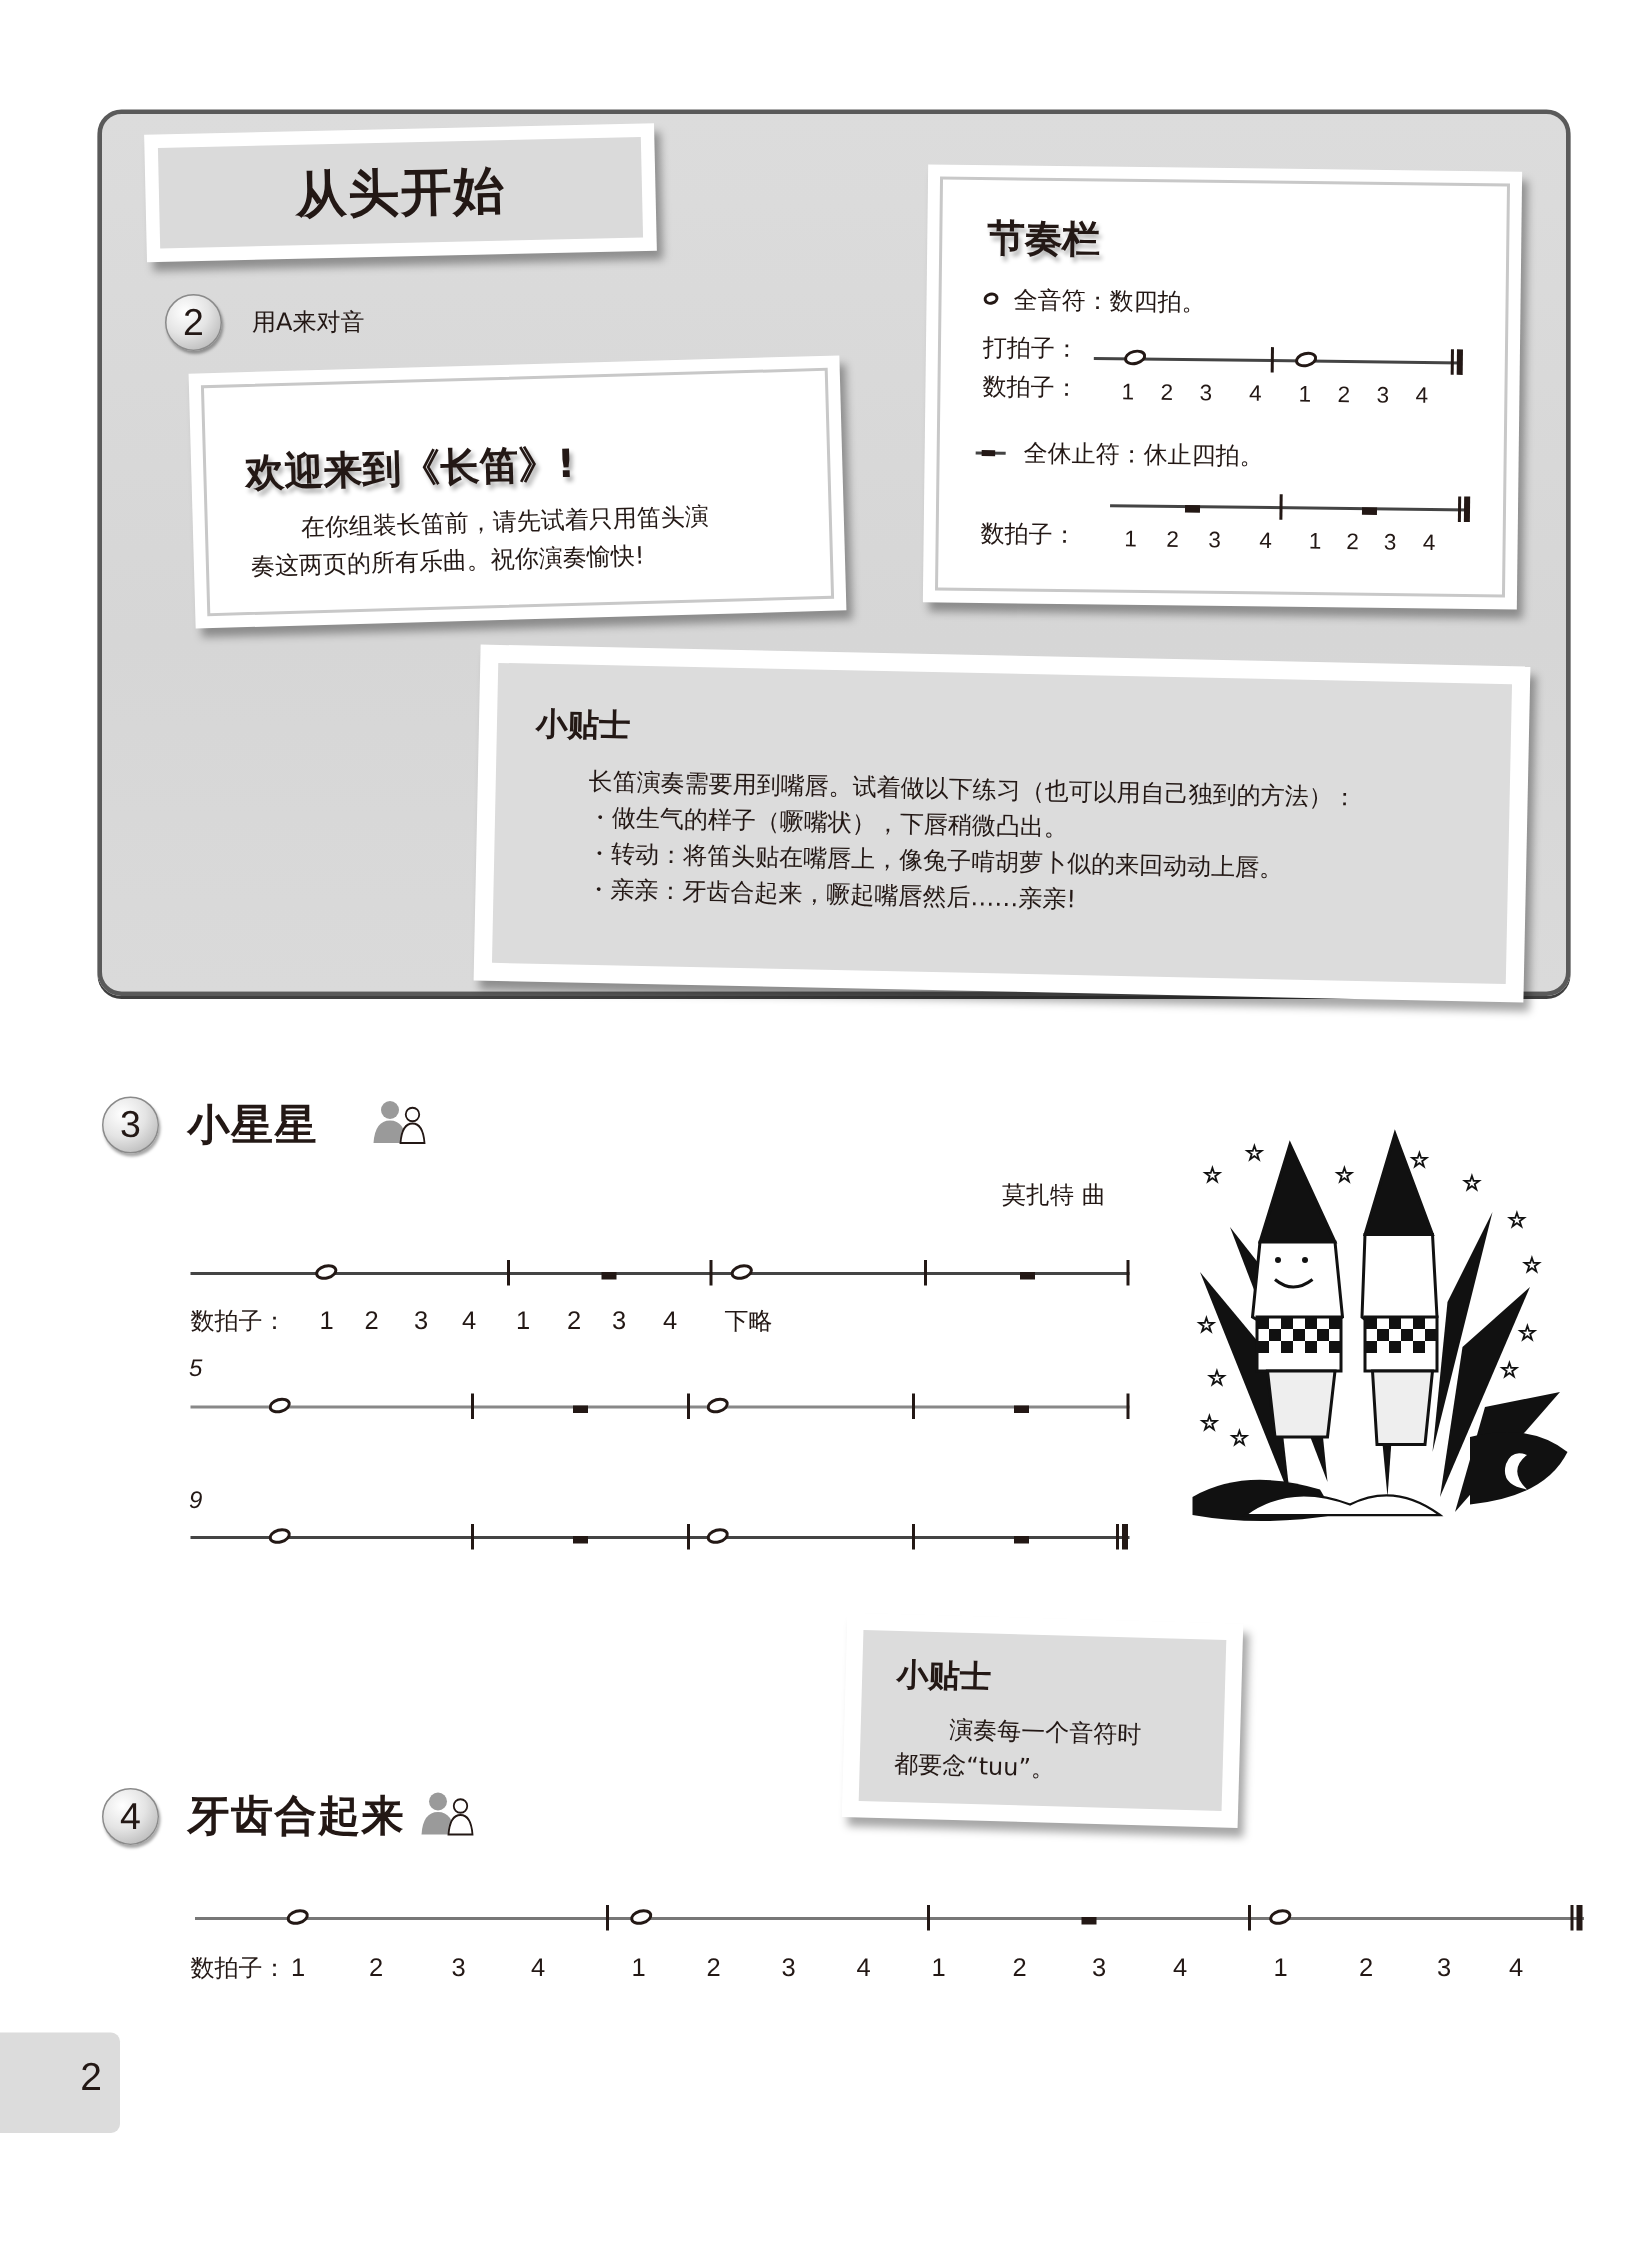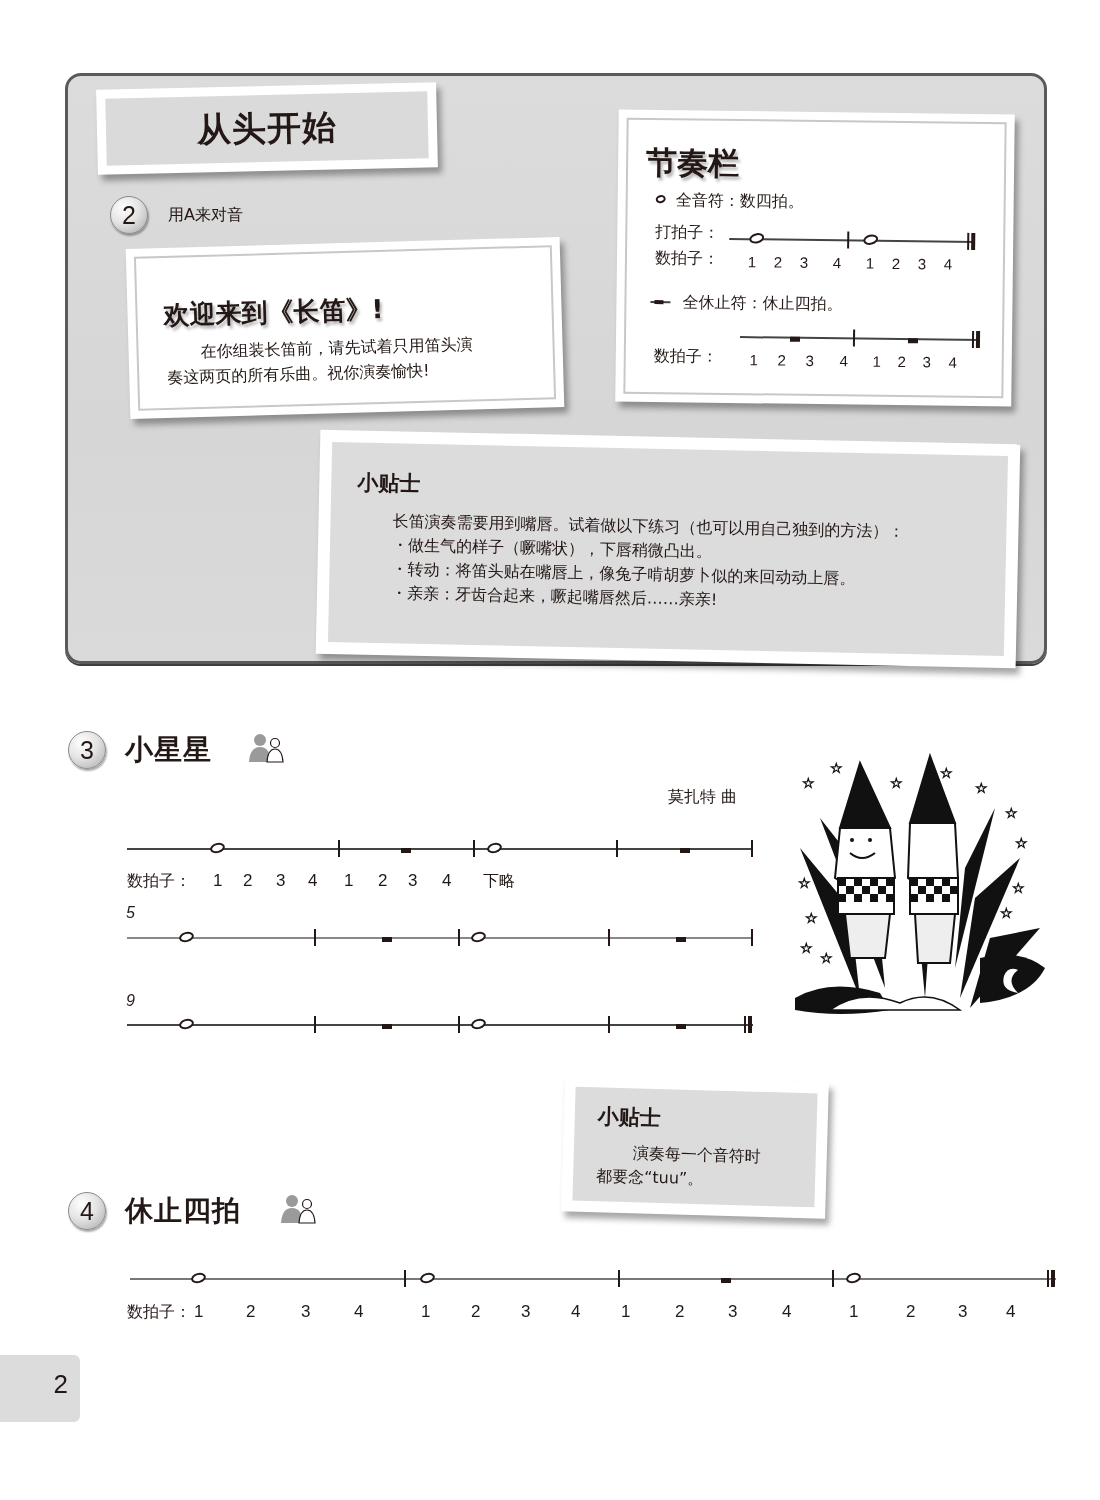--- a/index.html
+++ b/index.html
@@ -36,21 +36,21 @@
   }
   .step2 { left: 110px; top: 196px; }
   .step2-label { position: absolute; left: 168px; top: 205px; font-size: 16px; }
 
   .welcome-card { left: 128px; top: 243px; width: 434px; height: 170px; transform: rotate(-1.6deg); }
   .welcome-title { position: absolute; left: 36px; top: 50px; font-size: 26px; font-weight: bold; text-shadow: 2px 3px 3px rgba(0,0,0,0.3); }
   .welcome-body { position: absolute; left: 38px; top: 92px; width: 370px; font-size: 16px; line-height: 25px; }
   .indent { display: inline-block; width: 34px; }
 
   .rhythm-card { left: 617px; top: 112px; width: 396px; height: 292px; transform: rotate(0.7deg); }
-  .rhythm-title { position: absolute; left: 28px; top: 32px; font-size: 31px; font-weight: bold; text-shadow: 2px 3px 3px rgba(0,0,0,0.3); }
+  .rhythm-title { position: absolute; left: 40px; top: 32px; font-size: 25px; font-weight: bold; text-shadow: 2px 3px 3px rgba(0,0,0,0.3); }
   .r-text { position: absolute; font-size: 16px; white-space: nowrap; }
   .r-nums { position: absolute; font-size: 15px; font-family: "Liberation Sans", sans-serif; display: flex; }
   .r-nums span { display: inline-block; text-align: center; }
 
   .tips-card { left: 318px; top: 437px; width: 700px; height: 224px; transform: rotate(1.2deg); }
   .tips-card .card-inner { background: #dcdcdc; border: none; inset: 12px; }
   .tips-title { position: absolute; left: 38px; top: 38px; font-size: 21px; font-weight: bold; }
   .tips-body { position: absolute; left: 74px; top: 78px; font-size: 16px; line-height: 24px; white-space: nowrap; }
 
   
@@ -306,21 +306,21 @@
 <div class="card tip2-card">
   <div class="card-inner"></div>
   <div class="tip2-title">小贴士</div>
   <div class="tip2-body">
     <span class="indent" style="width:36px"></span><span>演奏每一个音符时</span><br>
     <span>都要念“tuu”。</span>
   </div>
 </div>
 
 <div class="step-circle" style="left:68px; top:1192px;">4</div>
-<div class="song-title" style="left:125px; top:1192px;">休止四拍</div>
+<div class="song-title" style="left:125px; top:1192px;">牙齿合起来</div>
 <svg class="people-icon" viewBox="0 0 38 32" style="left:279px; top:1193px;">
   <circle cx="13" cy="8" r="6" fill="#9a9a9a"></circle>
   <path d="M2 30 Q3 15 13 15 Q23 15 24 30 Z" fill="#9a9a9a"></path>
   <circle cx="28" cy="11" r="4.5" fill="#fff" stroke="#231815" stroke-width="1.2"></circle>
   <path d="M20 30 Q21 17 28 17 Q35 17 36 30 Z" fill="#fff" stroke="#231815" stroke-width="1.2"></path>
 </svg>
 
 <div class="staff" style="left:130px; top:1269px; width:926px;">
   <div class="line" style="background:#777;"></div>
   <div class="note" style="left:61px;"></div>

